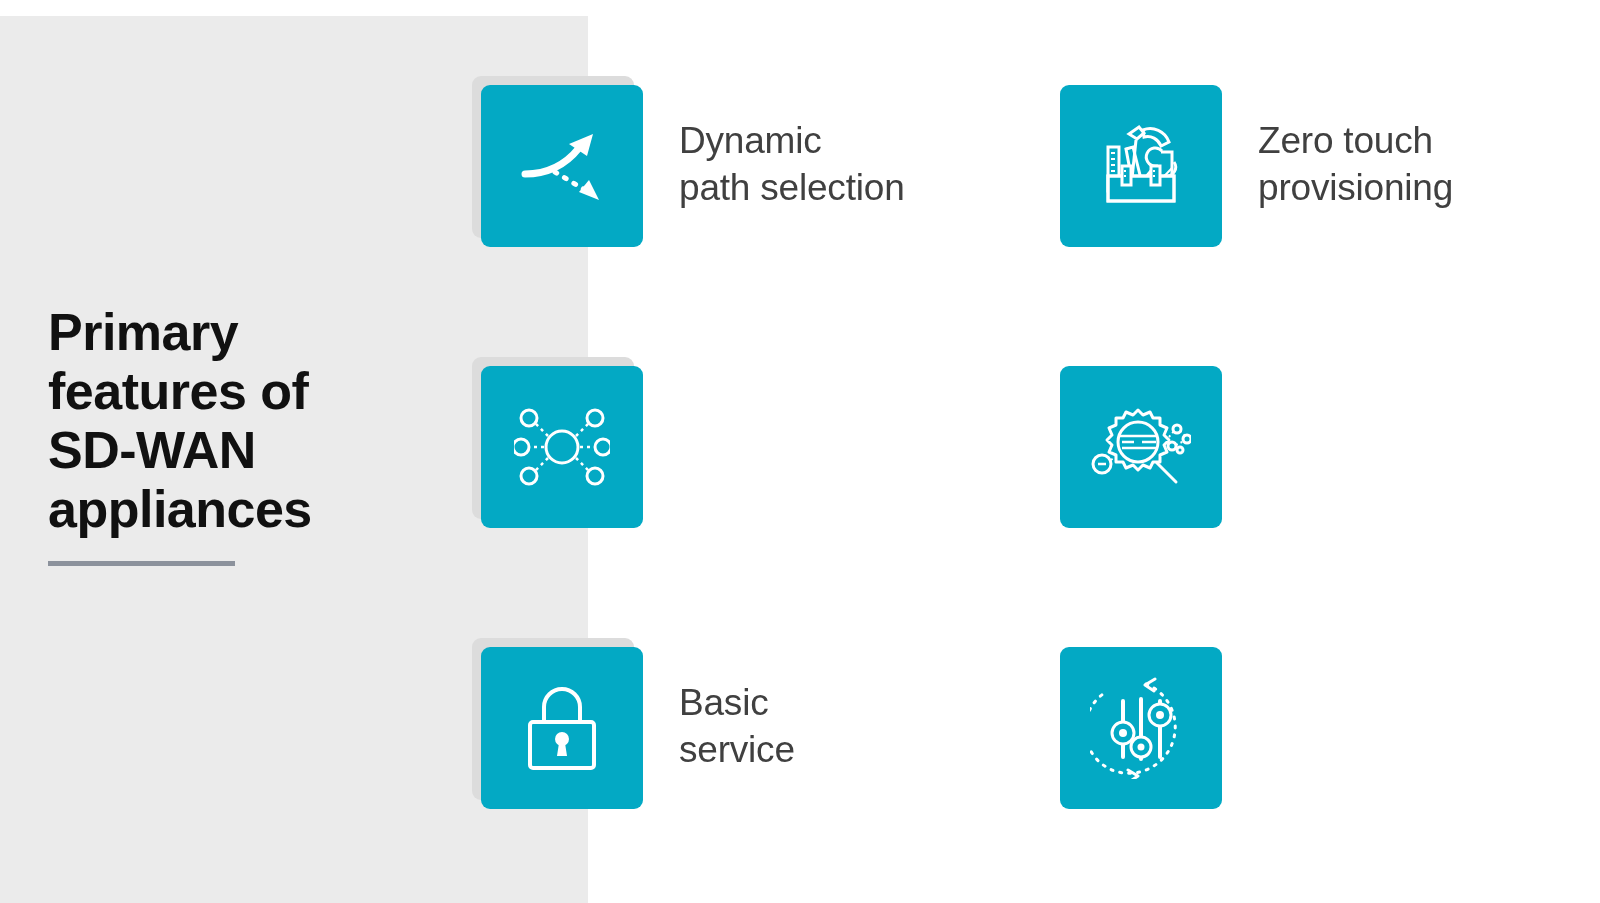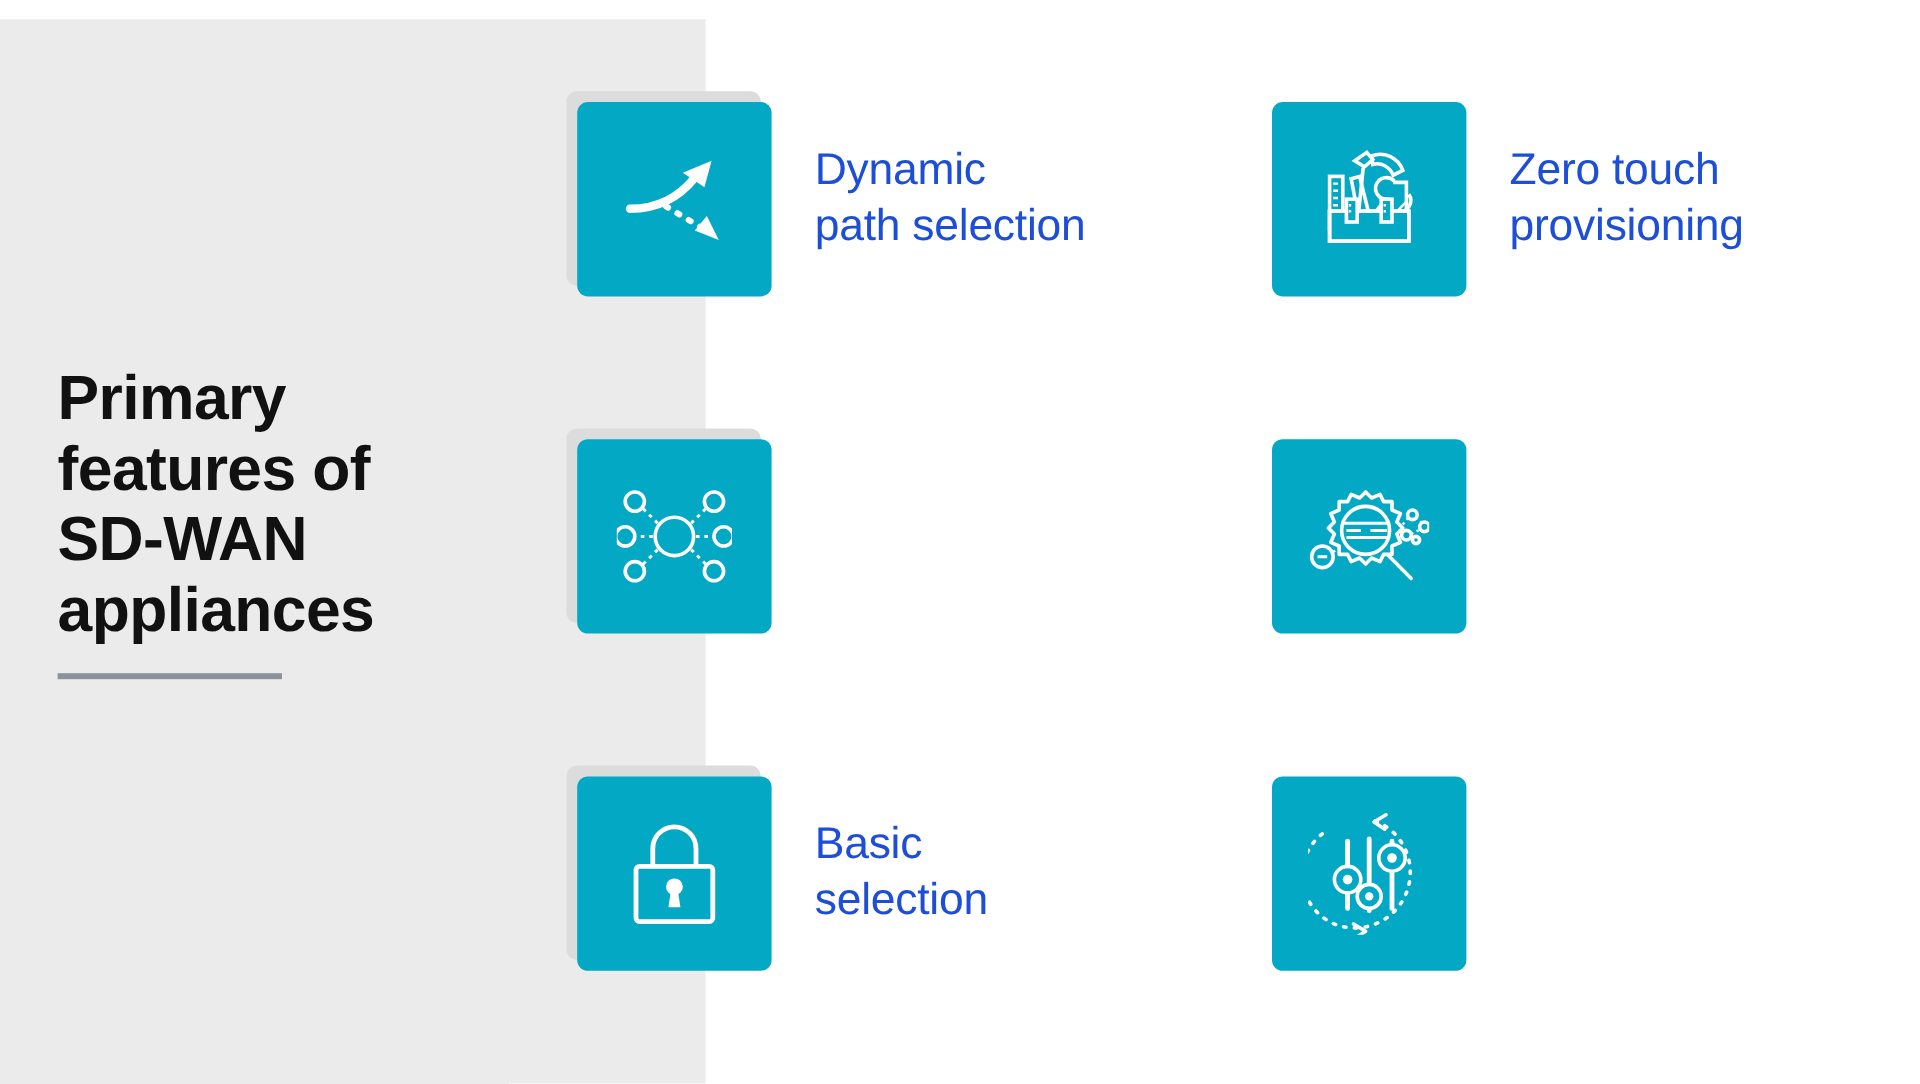--- a/index.html
+++ b/index.html
@@ -104,21 +104,21 @@
   }
 
   .feature-label {
     margin: 0;
     padding-left: 36px;
     font-family: "Liberation Sans", sans-serif;
     font-size: 37px;
     line-height: 47px;
     font-weight: normal;
     letter-spacing: -0.2px;
-    color: #1d4ed8;
+    color: #404040;
     white-space: pre-line;
   }
 
   
   .col-left  { left: 481px; }
   .col-right { left: 1032px; padding-left: 28px; }
 
   .row-1 { top: 85px; }
   .row-2 { top: 366px; }
   .row-3 { top: 647px; }
@@ -267,21 +267,21 @@
             <svg width="76" height="84" viewBox="0 0 76 84" fill="none">
               <path d="M20 36 V21 a18 18 0 0 1 36 0 V36" stroke="#ffffff" stroke-width="4" fill="none"></path>
               <rect x="6" y="36" width="64" height="46" rx="3" stroke="#ffffff" stroke-width="4" fill="none"></rect>
               <circle cx="38" cy="53" r="7" fill="#ffffff"></circle>
               <path d="M35 57 L33 70 h10 l-2 -13 Z" fill="#ffffff"></path>
             </svg>
           </span>
         </div>
       </div>
       <p class="feature-label lines-2">Basic
-selection</p>
+service</p>
     </div>
 
     <div class="feature col-right row-3">
       <div class="tile-wrap">
         <div class="tile">
           <span>
             <svg width="102" height="102" viewBox="0 0 102 102" fill="none" stroke="#ffffff" stroke-width="3">
 
               <path d="M56 7 a44 44 0 1 1 -34 86 a44 44 0 0 1 -6 -78" stroke-width="3" stroke-dasharray="2 7" stroke-linecap="round"></path>
               <path d="M65 2 L55 8 L64 14" stroke-width="3" stroke-linecap="round" stroke-linejoin="round" fill="none"></path>

